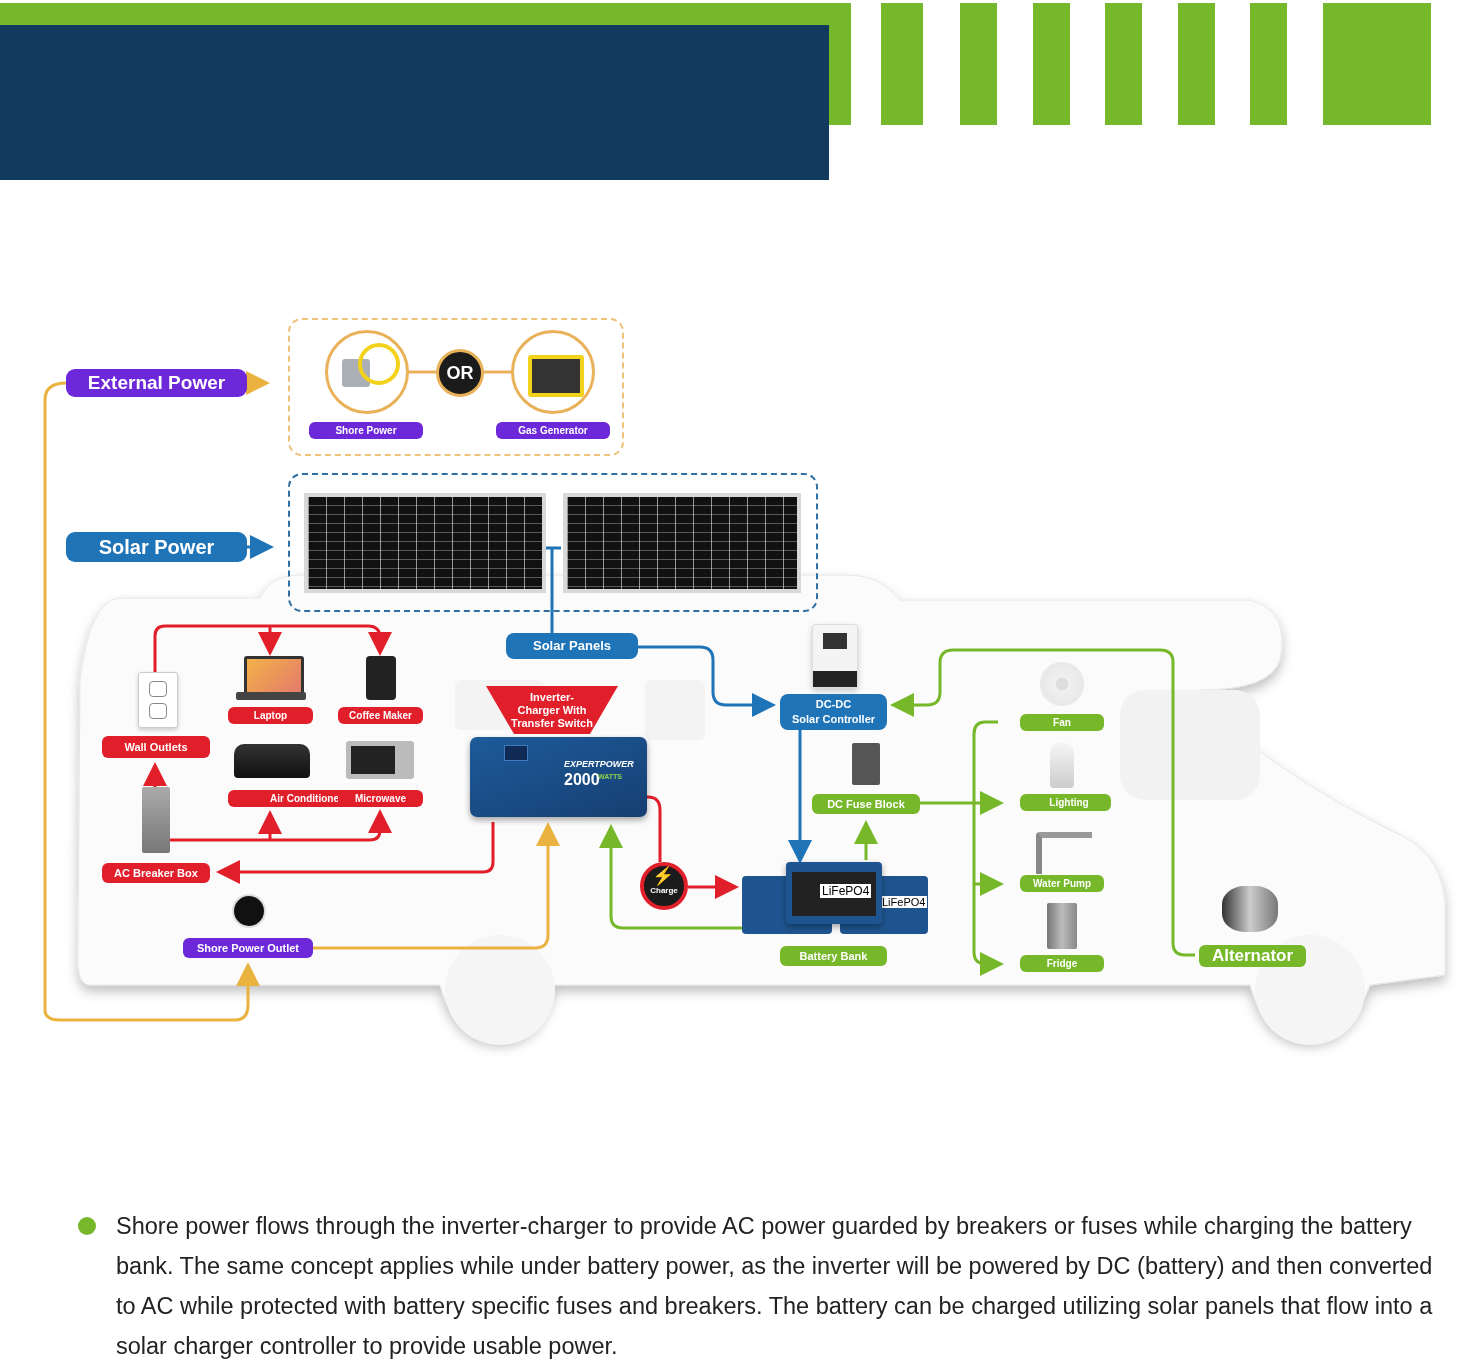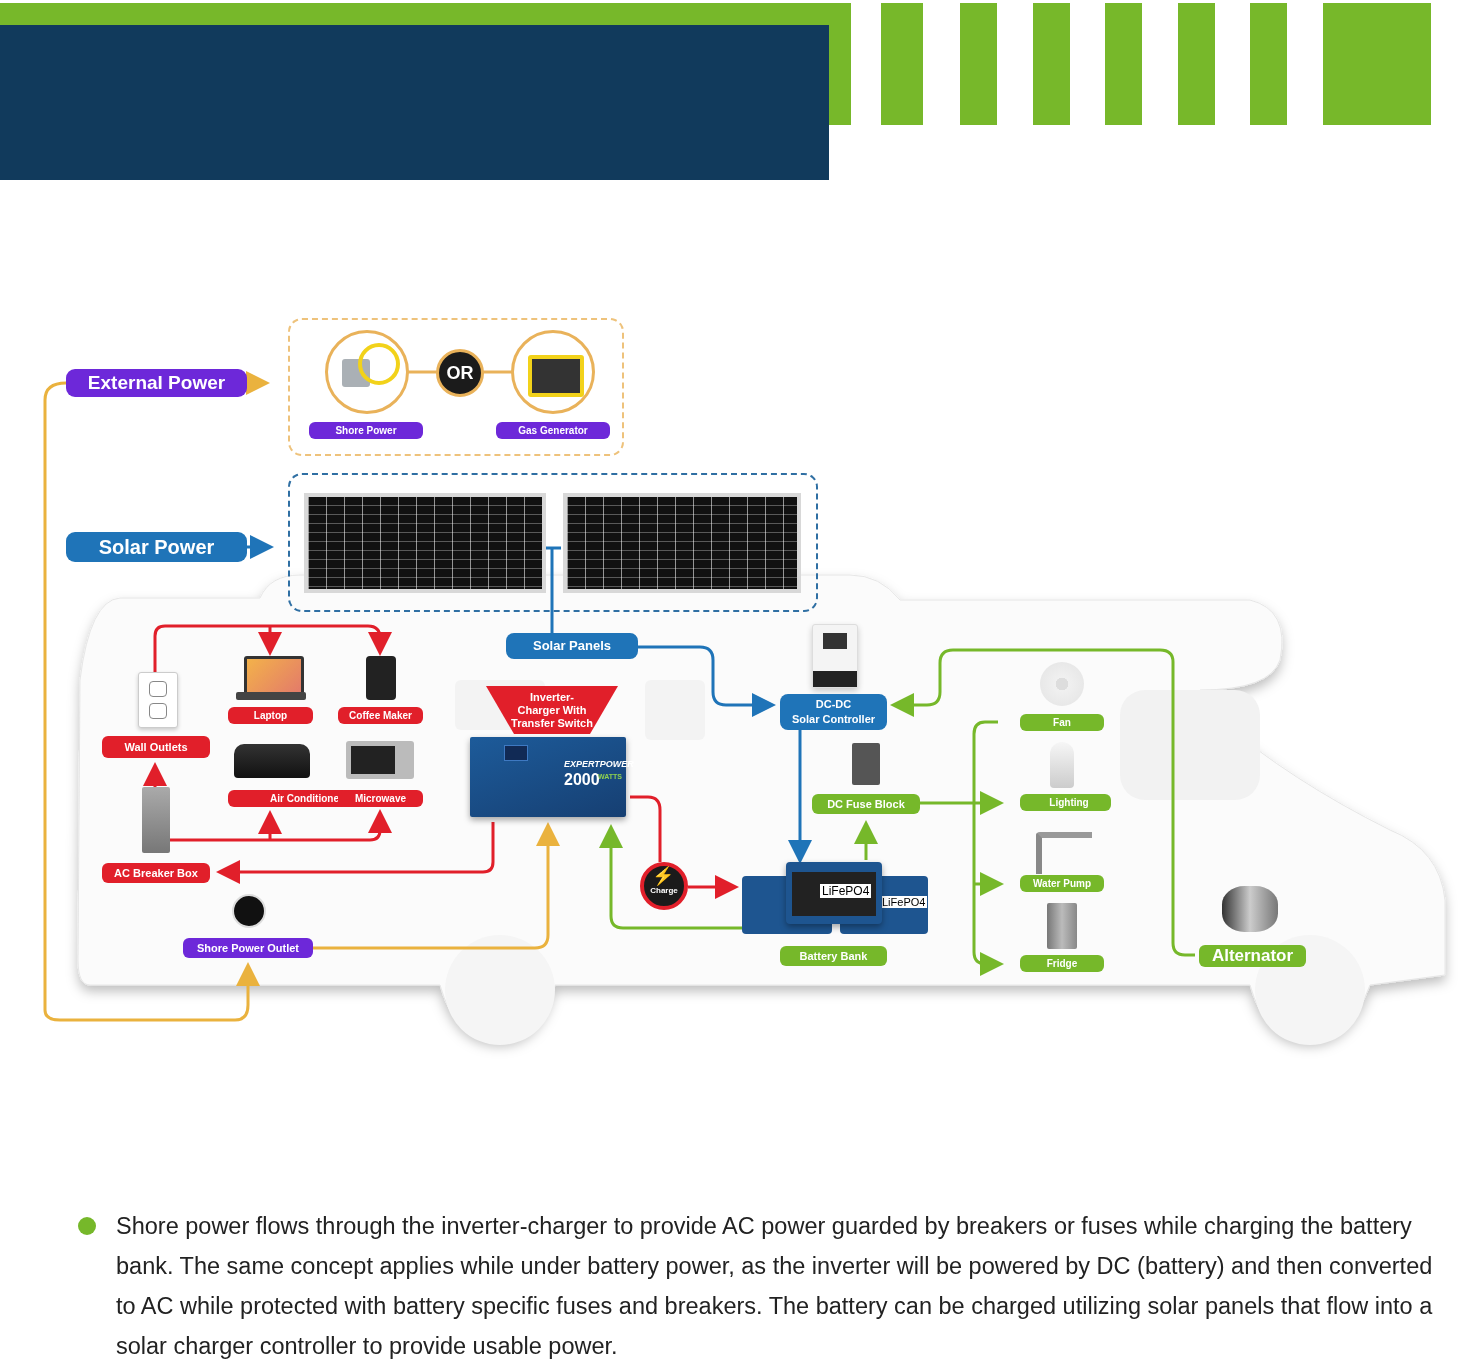--- a/index.html
+++ b/index.html
@@ -147,21 +147,21 @@
 <div class="device" style="left:142px;top:787px;width:28px;height:66px;background:linear-gradient(#aaa,#777);border-radius:2px"></div>
 <div class="pill red sm" style="left:102px;top:863px;width:108px;height:20px;line-height:20px;font-size:11px;">AC Breaker Box</div>
 
 <div class="device" style="left:232px;top:894px;width:30px;height:30px;border-radius:50%;background:#111;border:2px solid #ddd"></div>
 <div class="pill orange sm" style="left:183px;top:938px;width:130px;height:20px;line-height:20px;font-size:11px;">Shore Power Outlet</div>
 
 <svg class="abs" style="left:486px;top:686px" width="132" height="48">
   <path d="M0,0 L132,0 L104,48 L28,48 Z" fill="#e11f2a" rx="6"></path>
 </svg>
 <div class="abs" style="left:486px;top:691px;width:132px;text-align:center;color:#fff;font-weight:bold;font-size:11px;line-height:13px;padding:0 24px;box-sizing:border-box;">Inverter-Charger With Transfer Switch</div>
-<div class="device" style="left:470px;top:737px;width:156px;height:80px;background:linear-gradient(160deg,#1d5b9a,#163f72);border-radius:2px;box-shadow:0 3px 6px rgba(0,0,0,.35)">
+<div class="device" style="left:470px;top:737px;width:177px;height:80px;background:linear-gradient(160deg,#1d5b9a,#163f72);border-radius:7px;box-shadow:0 3px 6px rgba(0,0,0,.35)">
   <div style="position:absolute;left:34px;top:8px;width:22px;height:14px;background:#112a55;border:1px solid #3e79c2"></div>
   <div style="position:absolute;left:94px;top:22px;color:#fff;font-size:9px;font-weight:bold;font-style:italic">EXPERTPOWER</div>
   <div style="position:absolute;left:94px;top:34px;color:#fff;font-size:16px;font-weight:bold">2000</div>
   <div style="position:absolute;left:128px;top:36px;color:#8fd14f;font-size:7px;font-weight:bold">WATTS</div>
 </div>
 
 <div class="charge" style="left:640px;top:862px;">
   <div style="font-size:18px;line-height:20px;">⚡</div>
   <div>Charge</div>
 </div>

